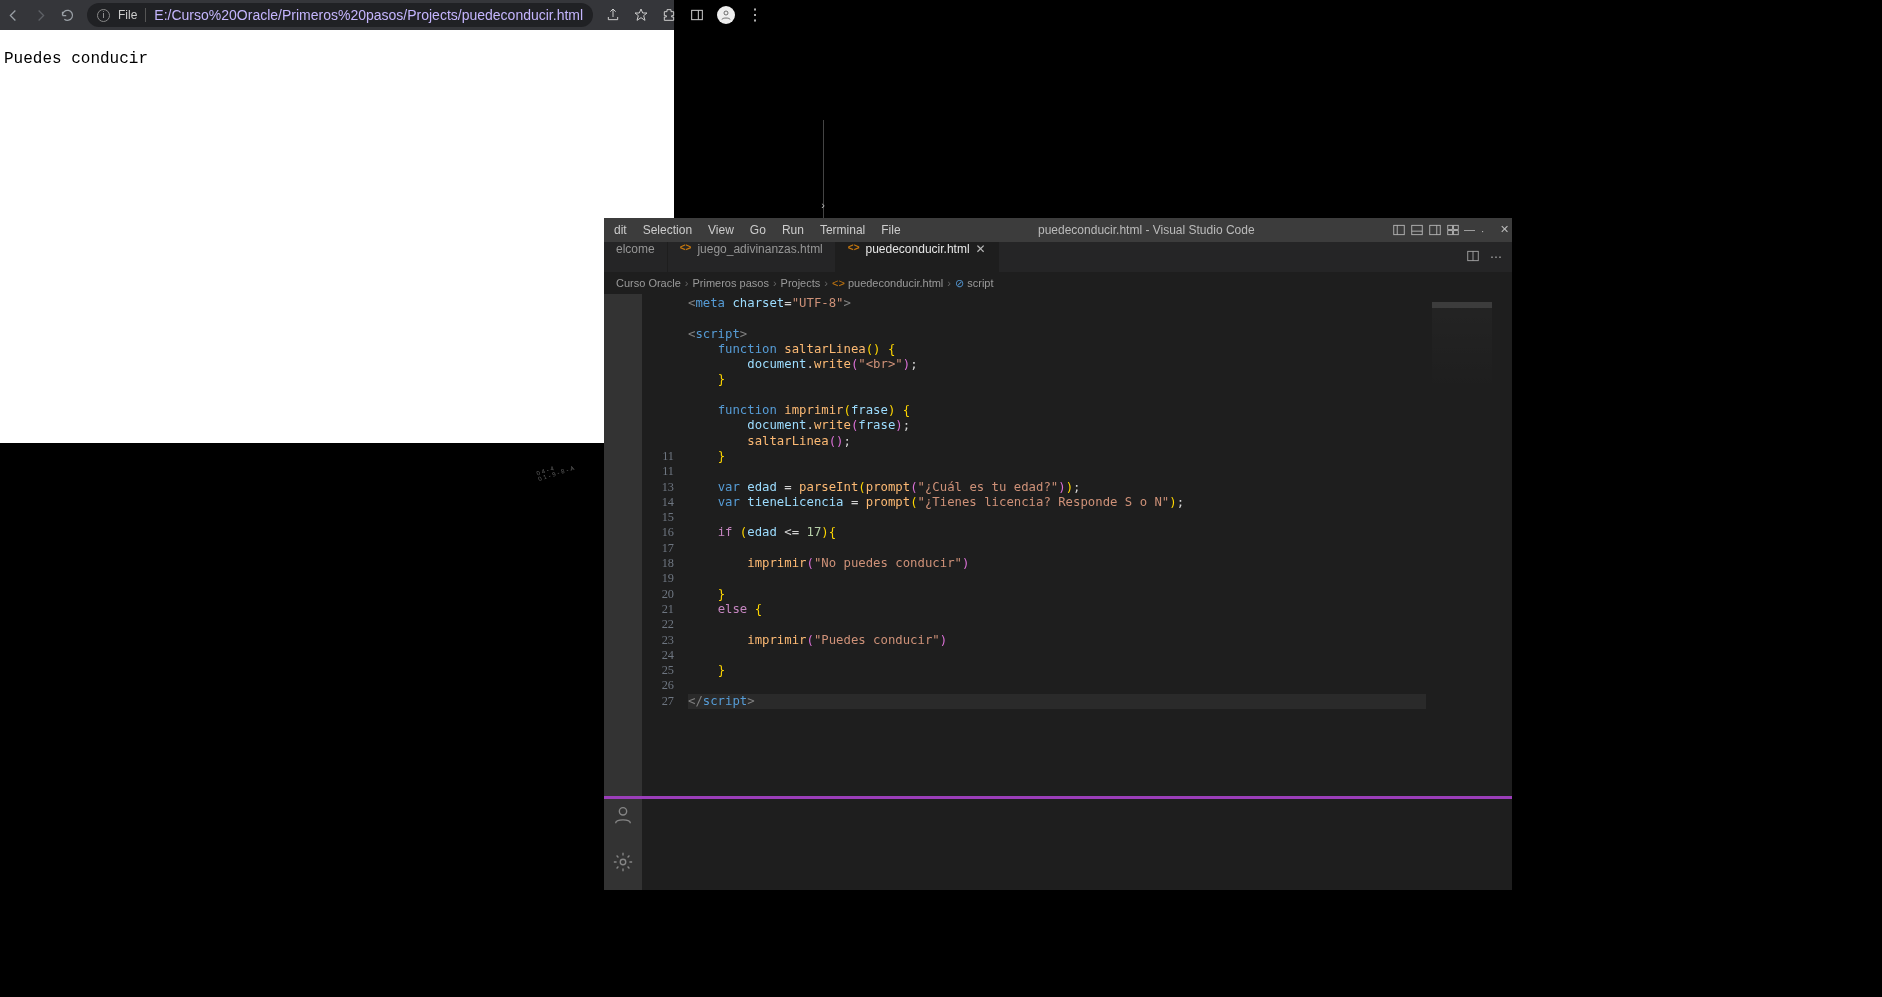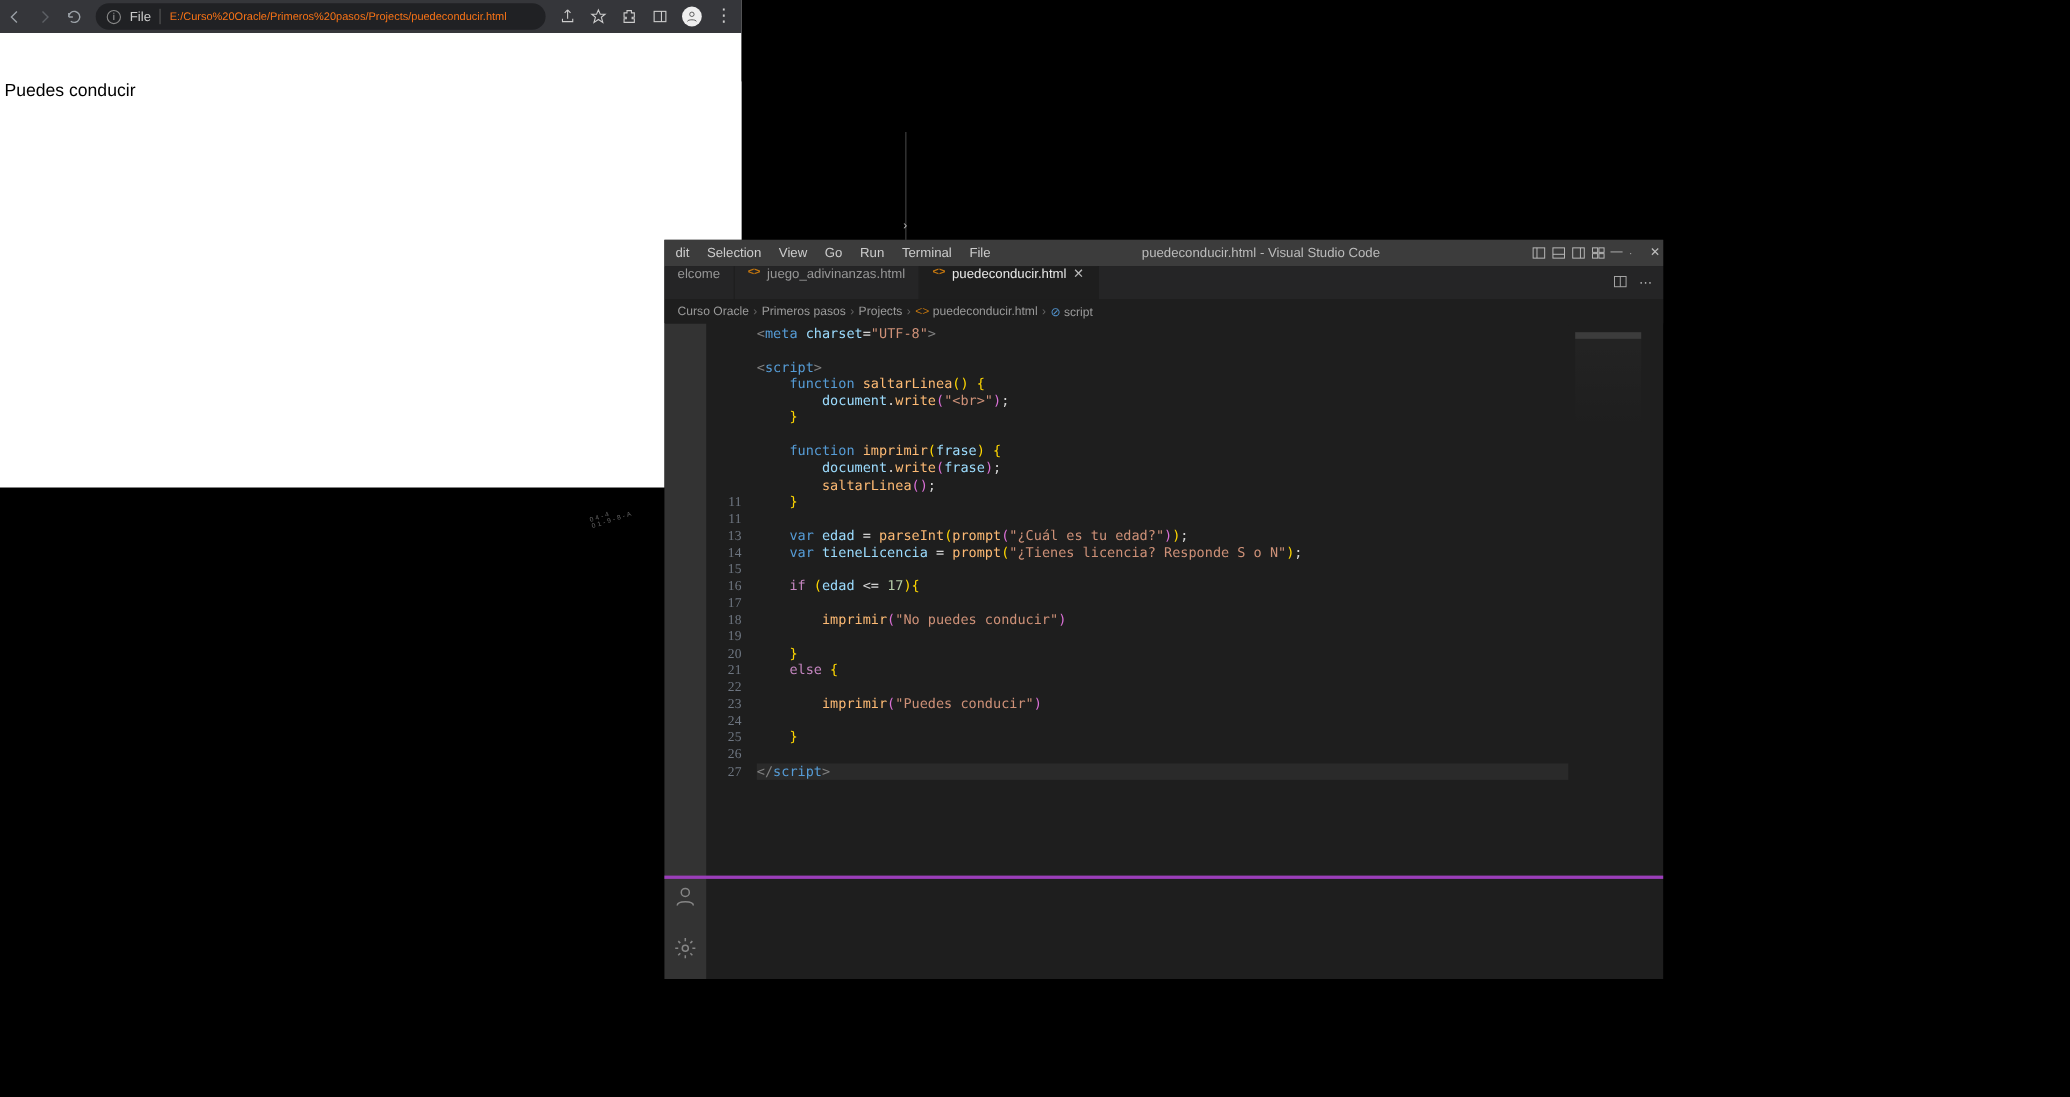--- a/index.html
+++ b/index.html
@@ -8,26 +8,26 @@
   
   .browser-window { position:absolute; left:0; top:0; width:674px; height:443px; background:#fff; display:flex; flex-direction:column; }
   .browser-toolbar { height:30px; background:#35363a; display:flex; align-items:center; padding:0 6px; gap:10px; color:#ccc; font-size:13px; }
   .nav-btns { display:flex; gap:12px; align-items:center; padding-right:2px; }
   .nav-btn svg { width:15px; height:15px; }
   .nav-btn { display:flex; }
   .back-icon path,.fwd-icon path,.reload-icon path{ stroke:#9aa0a6; fill:none; stroke-width:2; }
   .omni { flex:1; background:#202124; height:24px; border-radius:14px; display:flex; align-items:center; padding:0 10px; color:#e8e8e8; gap:8px; }
   .omni .file-chip { color:#ccc; font-size:12px; border-right:1px solid #555; padding-right:8px; display:flex; align-items:center; gap:4px;}
   .omni .info-ic { width:13px;height:13px;border:1px solid #888;border-radius:50%; display:flex;align-items:center;justify-content:center;font-size:9px;color:#aaa;}
-  .omni .url { font-size:10px; color:#f97316; white-space:nowrap; overflow:hidden;}
+  .omni .url { font-size:14px; color:#c4b5fd; white-space:nowrap; overflow:hidden;}
   .tb-right { display:flex; gap:12px; align-items:center; padding:0 2px;}
   .tb-right .ic{ width:16px;height:16px; display:flex;align-items:center;justify-content:center; color:#ccc;}
   .avatar{ width:18px;height:18px;border-radius:50%; background:#eee; display:flex;align-items:center;justify-content:center;font-size:10px;color:#333;}
 
-  .browser-content { flex:1; background:#fff; color:#000; font-family:Liberation Sans, sans-serif; font-size:16px; padding:0 4px;margin-top:44px; }
+  .browser-content { flex:1; background:#fff; color:#000; font-family:Liberation Mono, monospace; font-size:16px; padding:20px 4px; }
 
   
   .bg-fragment{ position:absolute; left:535px; top:455px; width:100px; color:#666; font-size:6px; transform:rotate(-18deg); letter-spacing:2px;}
 
   
   .resize-handle{ position:absolute; left:819px; top:120px; width:8px; height:170px; display:flex; align-items:center; justify-content:center;}
   .resize-handle::before{content:"";width:1px;height:100%;background:#444;}
   .resize-handle .chev{position:absolute; color:#bbb; font-size:11px;}
 
   

